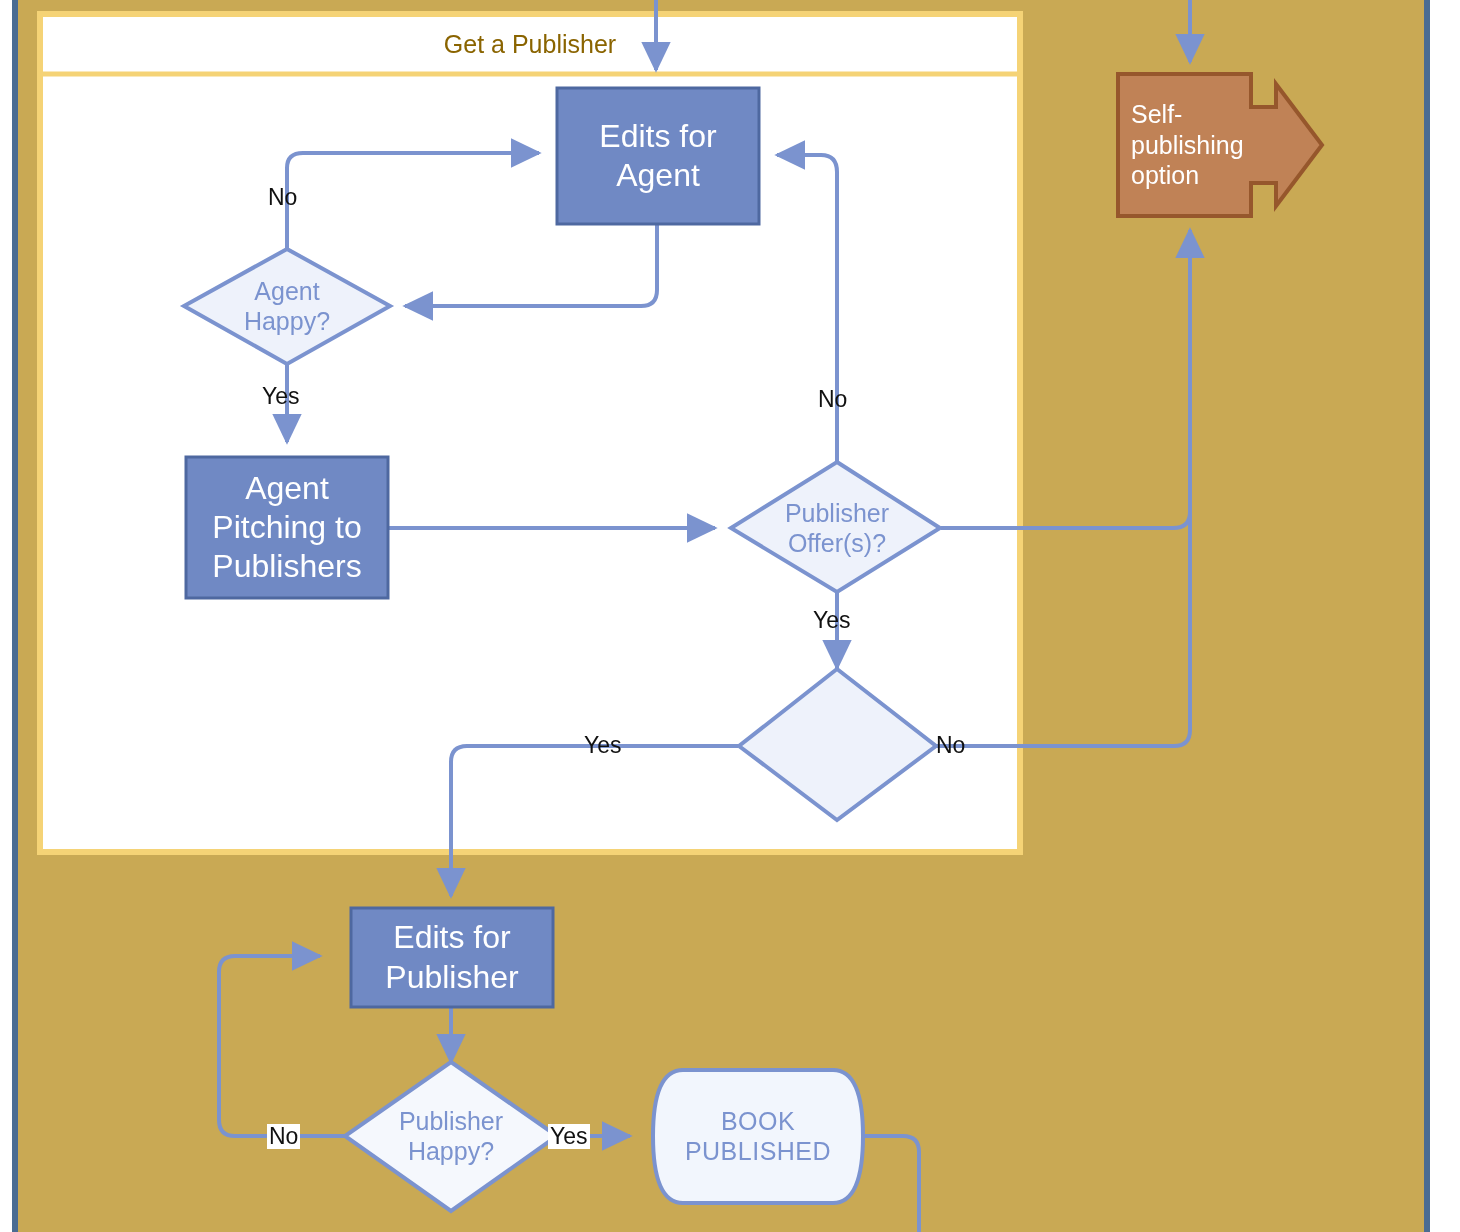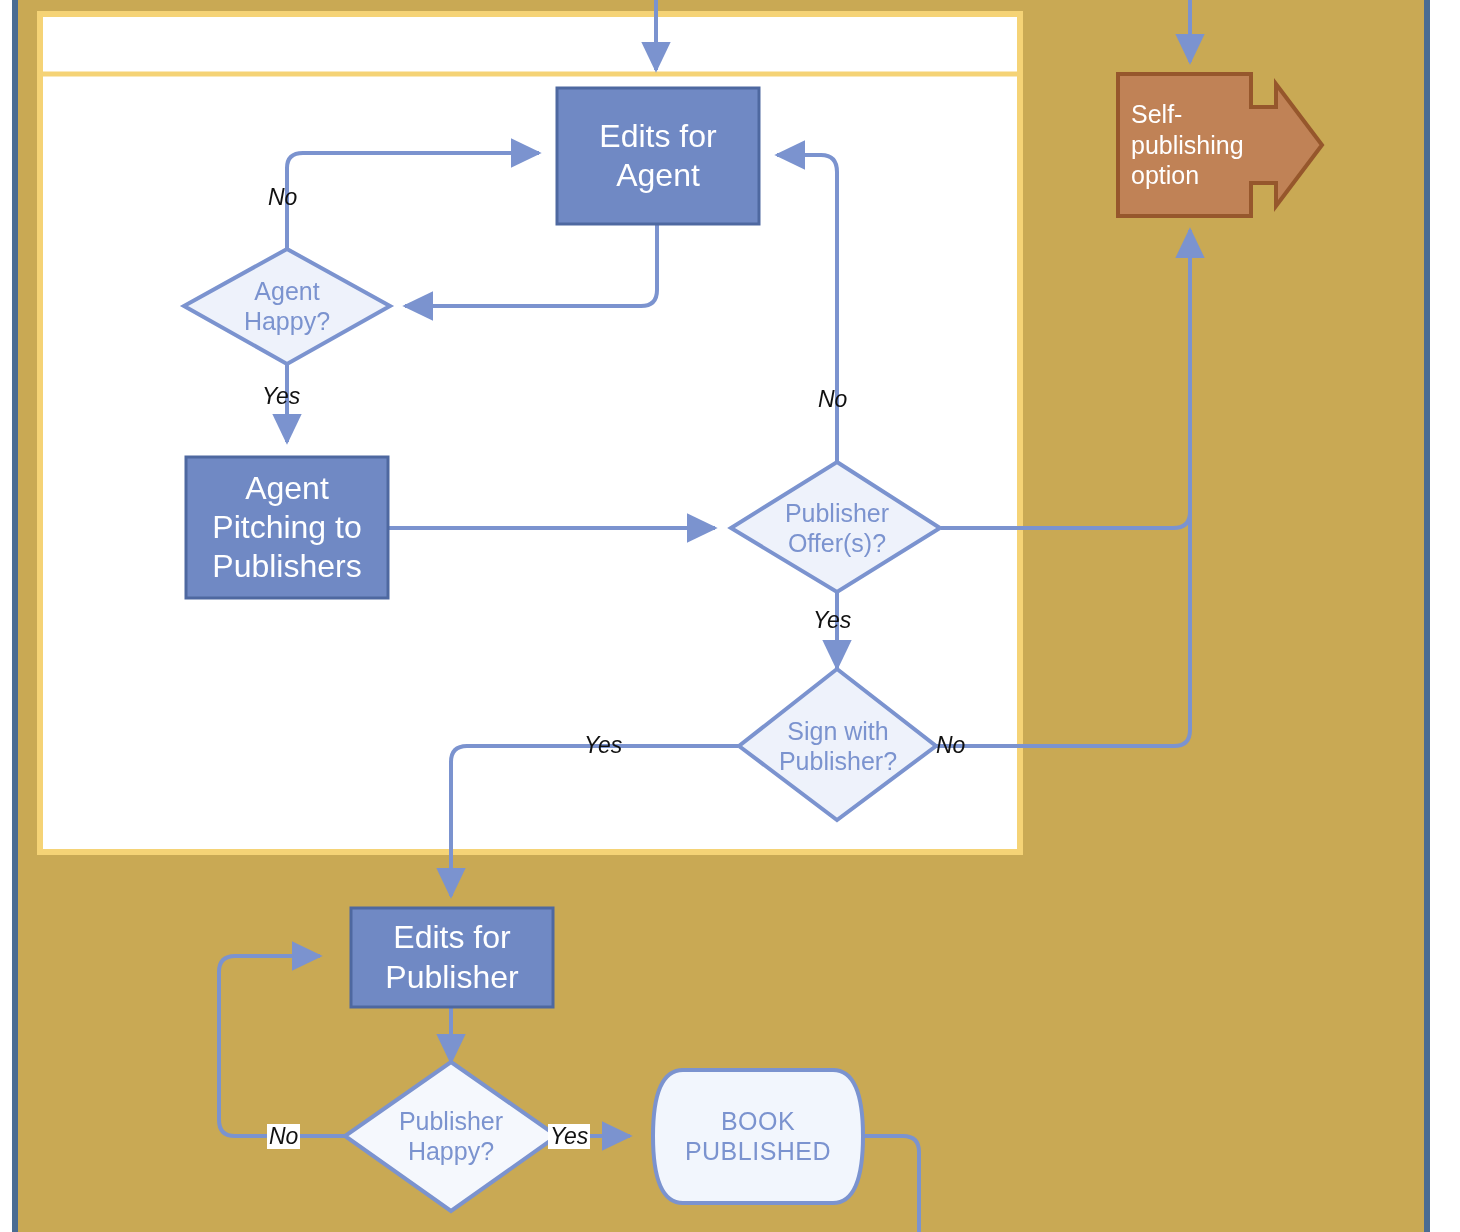--- a/index.html
+++ b/index.html
@@ -23,21 +23,20 @@
   .self-label{color:#ffffff;font-size:25px;text-align:left;justify-content:flex-start;}
   .pool-title{color:#8a6400;font-size:25px;}
 
   .edge-label{
     position:absolute;
     font-size:23px;
     color:#111111;
     line-height:1;
     white-space:nowrap;
     pointer-events:none;
-    font-style:italic;
   }
   .edge-label.boxed{background:#ffffff;padding:1px 2px;}
 </style>
 </head>
 <body>
 
 <div id="stage">
 
   <svg id="svgroot" viewBox="0 0 1460 1232">
     <defs>
@@ -106,36 +105,35 @@
              Q653,1070 653,1136
              Q653,1203 683,1203
              L833,1203
              Q863,1203 863,1136
              Q863,1070 833,1070 Z" fill="#f2f6fd" stroke="#7b93cf" stroke-width="4"></path>
 
     <path d="M1118,74 L1251,74 L1251,107 L1276,107 L1276,84 L1322,145
              L1276,206 L1276,183 L1251,183 L1251,216 L1118,216 Z" fill="#c08256" stroke="#96572c" stroke-width="4"></path>
   </svg>
 
+  <div class="node-label pool-title" style="left:40px;top:18px;width:980px;height:52px;">Get a Publisher</div>
 
   <div class="node-label proc-label" style="left:557px;top:88px;width:202px;height:136px;">Edits for
 Agent</div>
 
   <div class="node-label dec-label" style="left:196px;top:262px;width:182px;height:88px;">Agent
 Happy?</div>
 
   <div class="node-label proc-label" style="left:186px;top:457px;width:202px;height:141px;">Agent
 Pitching to
 Publishers</div>
 
   <div class="node-label dec-label" style="left:746px;top:484px;width:182px;height:88px;">Publisher
 Offer(s)?</div>
 
-  <div class="node-label dec-label" style="left:748px;top:702px;width:180px;height:88px;">Sign with
-Publisher?</div>
 
   <div class="node-label proc-label" style="left:351px;top:908px;width:202px;height:99px;">Edits for
 Publisher</div>
 
   <div class="node-label dec-label" style="left:361px;top:1092px;width:180px;height:88px;">Publisher
 Happy?</div>
 
   <div class="node-label term-label" style="left:661px;top:1092px;width:194px;height:88px;">BOOK
 PUBLISHED</div>
 

